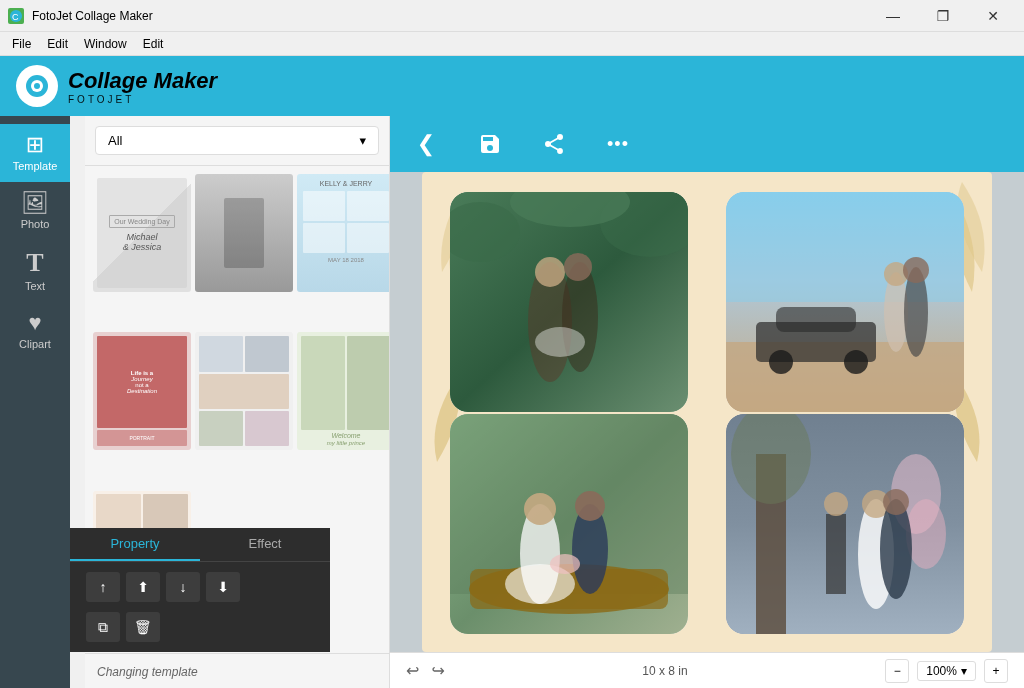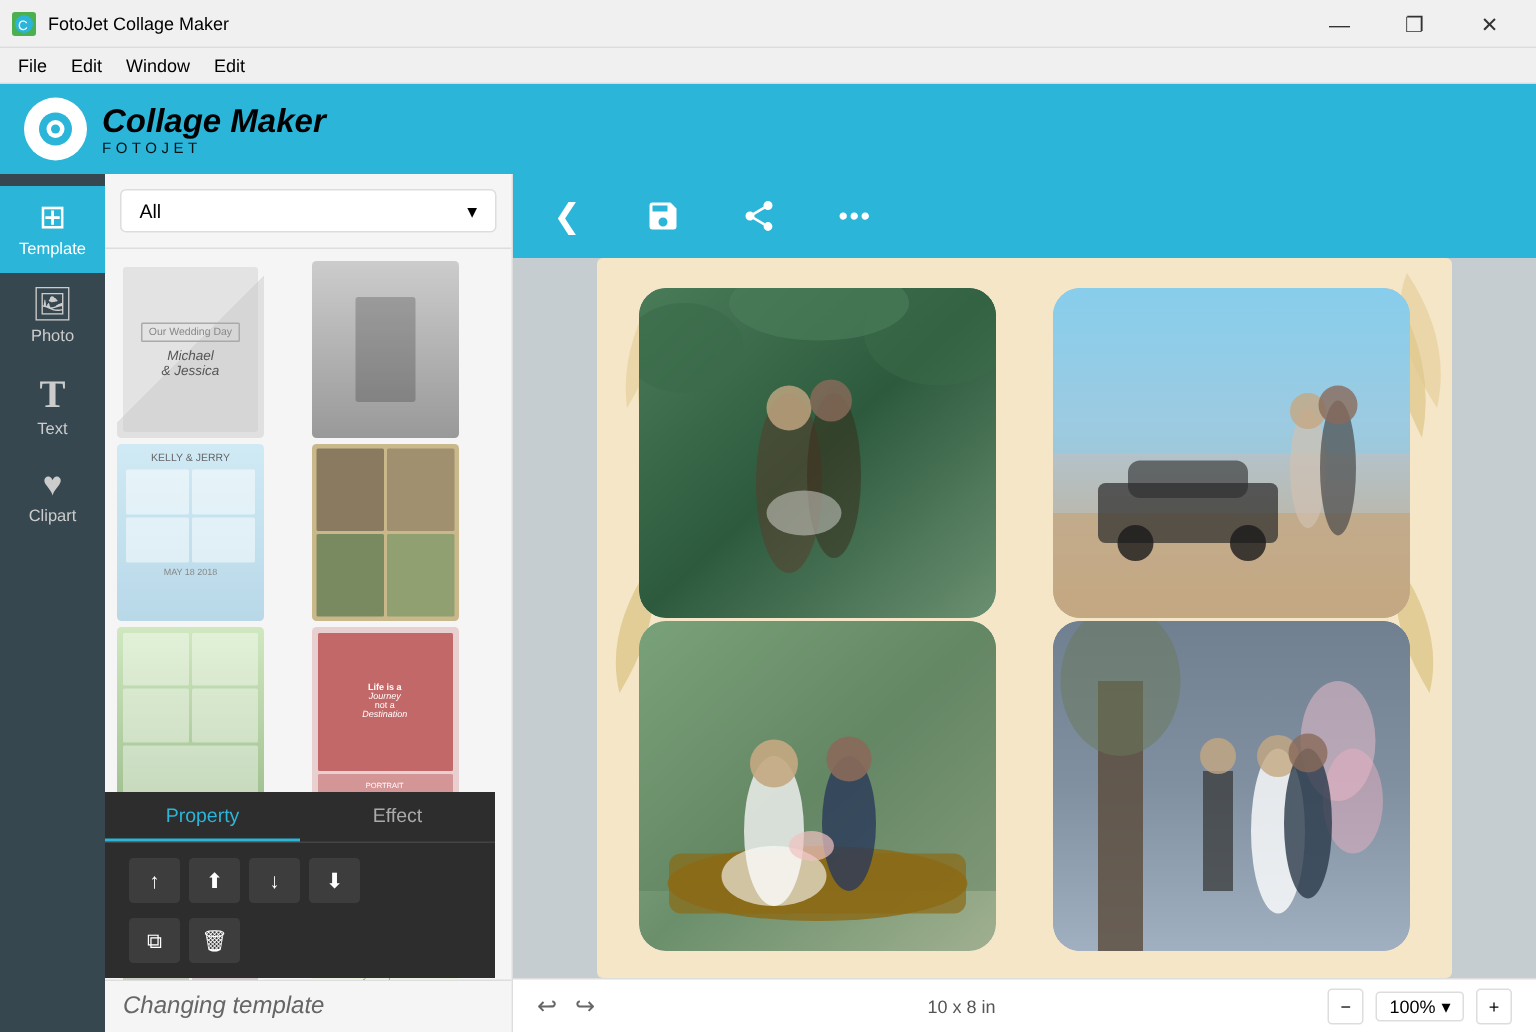--- a/index.html
+++ b/index.html
@@ -74,47 +74,48 @@
       cursor: pointer;
       color: #ccc;
       font-size: 11px;
       gap: 4px;
     }
     .sidebar-item.active { background: #2bb5d8; color: white; }
     .sidebar-icon { font-size: 22px; line-height: 1; }
 
     
     .template-panel {
-      width: 272px;
+      width: 305px;
       background: #f5f5f5;
       border-right: 1px solid #ddd;
       display: flex;
       flex-direction: column;
       overflow: hidden;
+      margin-left: 15px;
     }
     .template-filter {
       padding: 10px;
       background: #f5f5f5;
       border-bottom: 1px solid #ddd;
     }
     .filter-select {
       width: 100%;
       padding: 6px 12px;
       border: 1px solid #ddd;
       border-radius: 4px;
       background: white;
       font-size: 13px;
       display: flex;
       align-items: center;
       justify-content: space-between;
       cursor: pointer;
     }
     .template-grid {
       display: grid;
-      grid-template-columns: 1fr 1fr;
+      grid-template-columns: 1fr 1fr 1fr 1fr 1fr;
       gap: 4px;
       padding: 8px;
       overflow-y: auto;
       flex: 1;
     }
     .template-thumb {
       width: 98px;
       height: 118px;
       background: #e0e0e0;
       border-radius: 3px;
@@ -267,21 +268,21 @@
       background: linear-gradient(160deg, #87CEEB 0%, #b0c4de 30%, #d4b896 60%, #c4a882 100%);
     }
     .wedding3 {
       background: linear-gradient(160deg, #8fbc8f 0%, #6b8f6b 30%, #a0b090 60%, #c8d8b8 100%);
     }
     .wedding4 {
       background: linear-gradient(160deg, #708090 0%, #556070 30%, #8090a0 60%, #a0b0c0 100%);
     }
 
     .status-msg {
-      font-size: 16px;
+      font-size: 12px;
       color: #666;
       font-style: italic;
     }
   </style>
 </head>
 <body>
 
 <div class="title-bar">
   <div class="title-bar-left">
     <div class="title-bar-icon">

